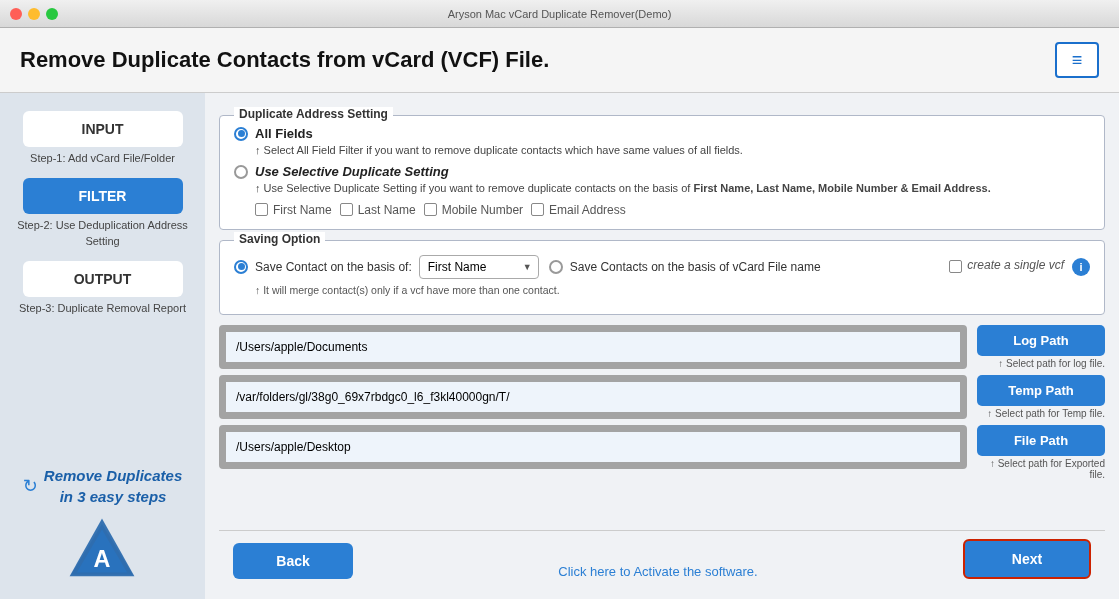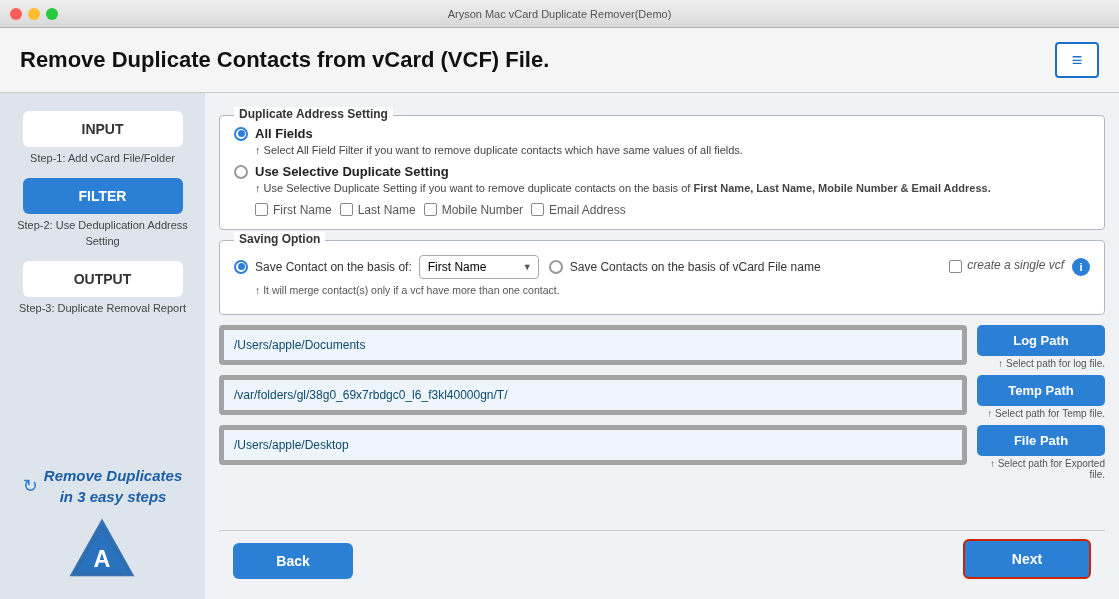--- a/index.html
+++ b/index.html
@@ -321,25 +321,25 @@
       align-items: stretch;
       gap: 10px;
     }
     .path-input-wrap {
       flex: 1;
       position: relative;
     }
     .path-input {
       width: 100%;
       padding: 8px 10px;
-      border: 5px solid #a3a3a3;
+      border: 7px solid #a3a3a3;
       border-radius: 4px;
       background: #eef4fb;
       font-size: 12px;
-      color: #0c4a6e;
+      color: #000000;
       outline: none;
     }
     .path-btn-wrap {
       display: flex;
       flex-direction: column;
       align-items: flex-end;
       width: 128px;
       flex-shrink: 0;
     }
     .path-btn {
@@ -457,21 +457,21 @@
 
       <div class="panel" style="margin-top:10px;">
         <span class="panel-legend">Duplicate Address Setting</span>
 
         <div class="radio-row" style="cursor:pointer;">
           <div class="radio-circle filled"></div>
           <span class="radio-label-bold">All Fields</span>
         </div>
         <div class="radio-desc">↑ Select All Field Filter if you want to remove duplicate contacts which have same values of all fields.</div>
 
-        <div class="radio-row" style="cursor:pointer;">
+        <div class="radio-row" style="cursor:pointer;font-style:italic;">
           <div class="radio-circle empty"></div>
           <span class="radio-label-bold">Use Selective Duplicate Setting</span>
         </div>
         <div class="radio-desc">
           <span>↑ Use Selective Duplicate Setting if you want to remove duplicate contacts on the basis of</span>
           <strong>First Name, Last Name, Mobile Number &amp; Email Address.</strong>
         </div>
 
         <div class="checkbox-row">
           <label class="checkbox-item">
@@ -556,17 +556,18 @@
           </div>
           <div class="path-btn-wrap">
             <button class="path-btn">File Path</button>
             <span class="path-btn-desc">↑ Select path for Exported file.</span>
           </div>
         </div>
       </div>
 
       <div class="bottom-bar">
         <button class="back-btn">Back</button>
+        <a class="activate-link" href="#">Click here to Activate the software.</a>
         <button class="next-btn">Next</button>
       </div>
     </div>
   </div>
 </div>
 
 </body></html>

